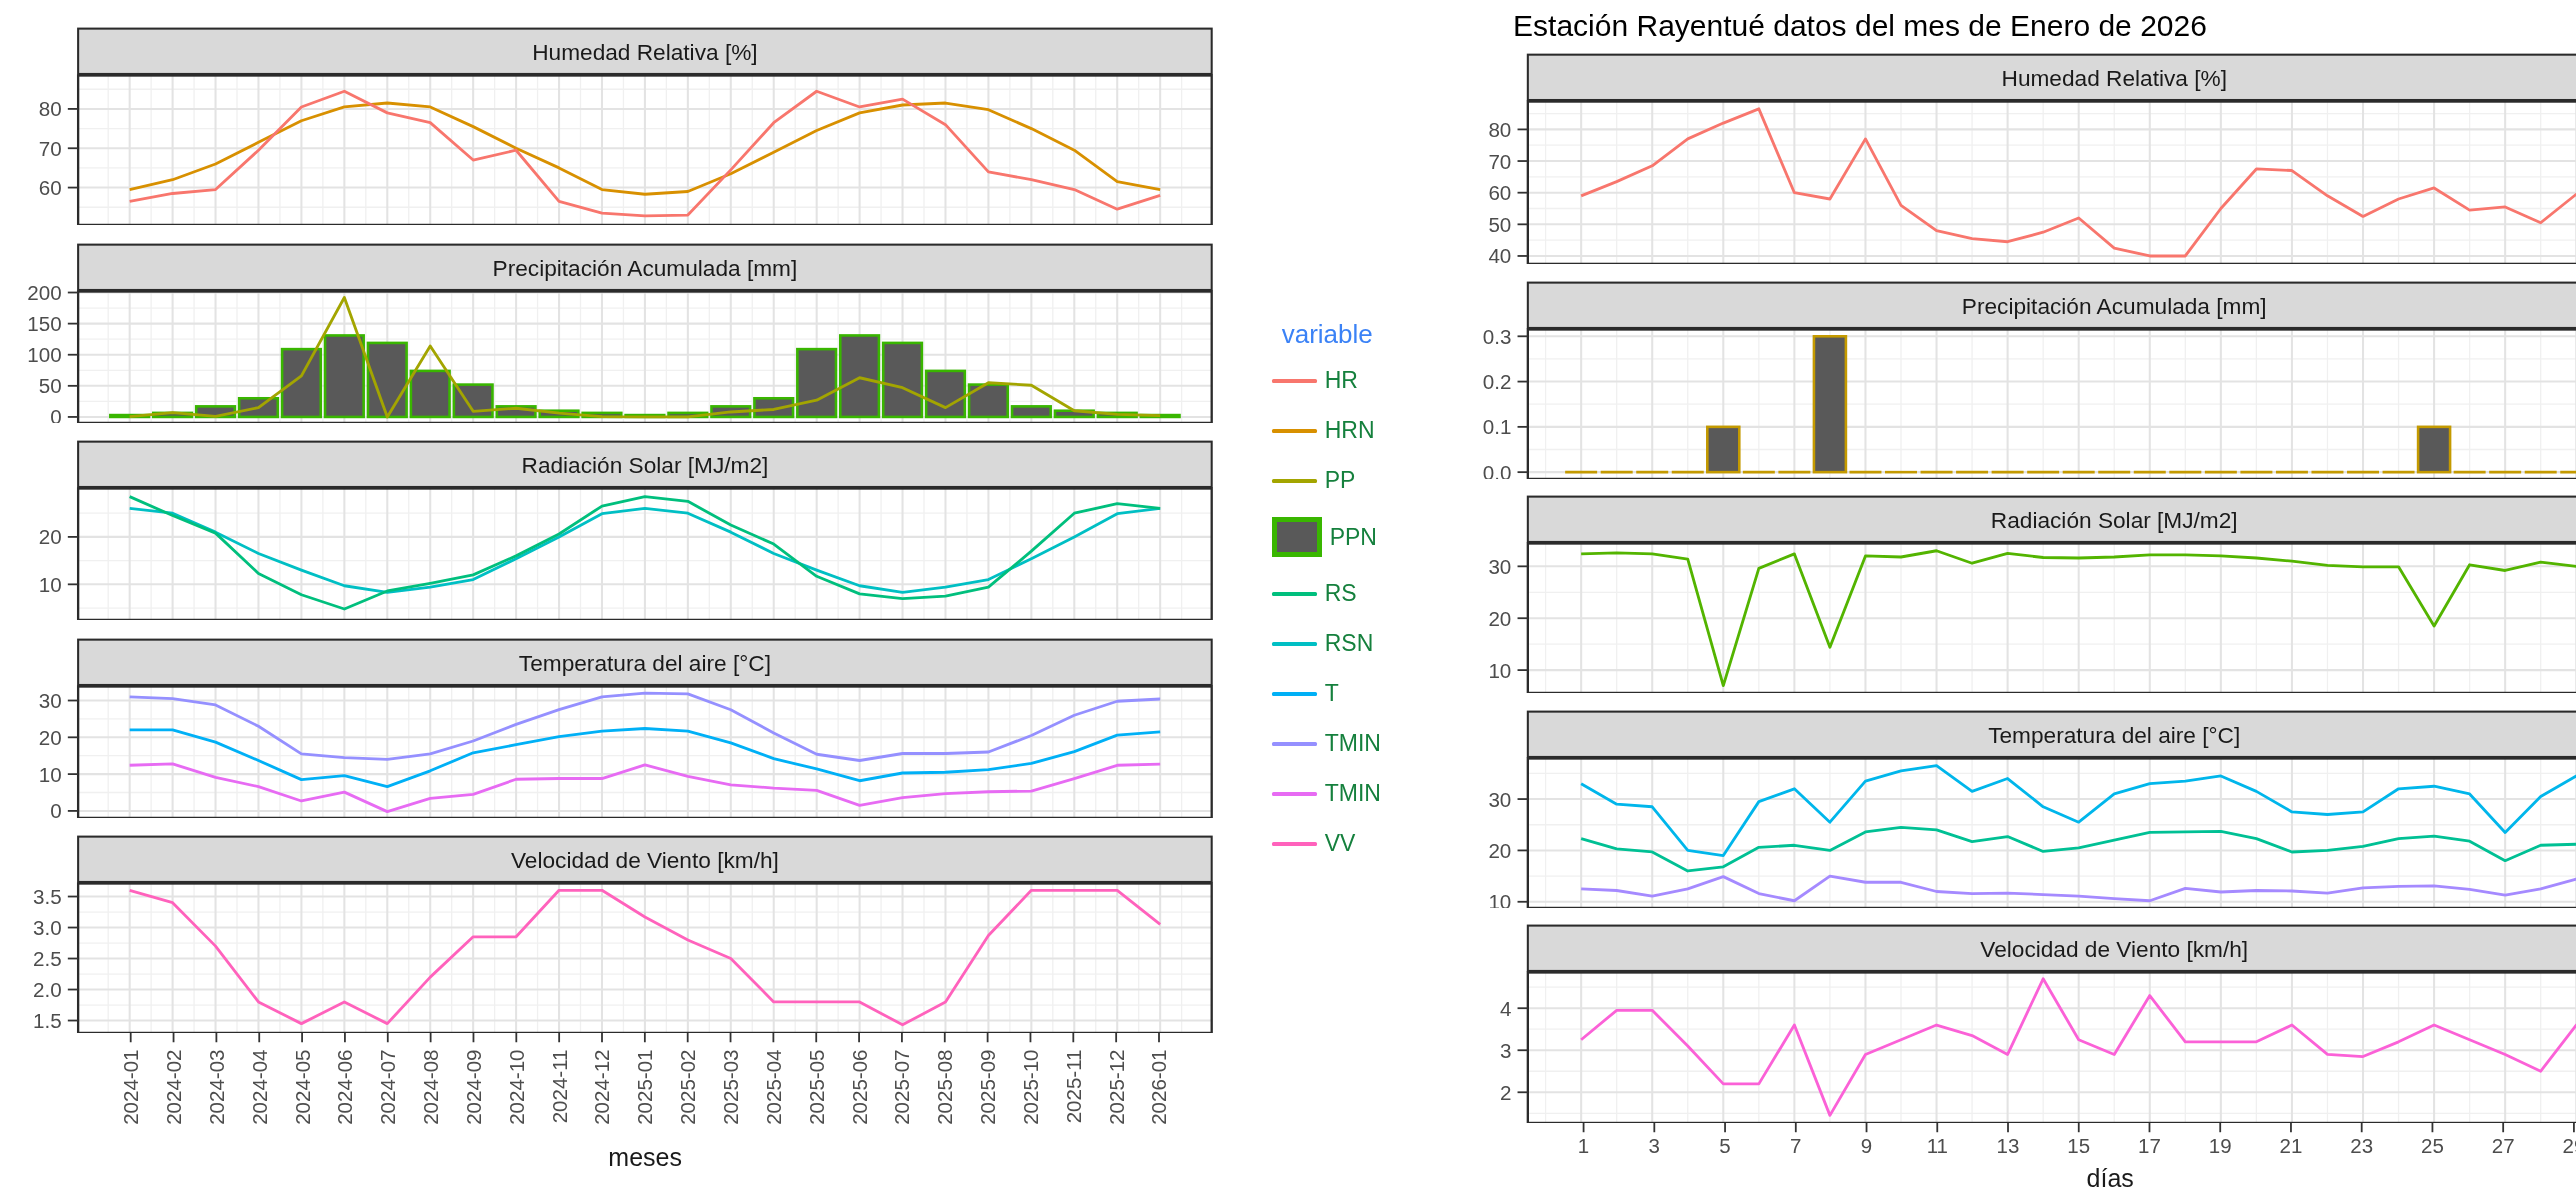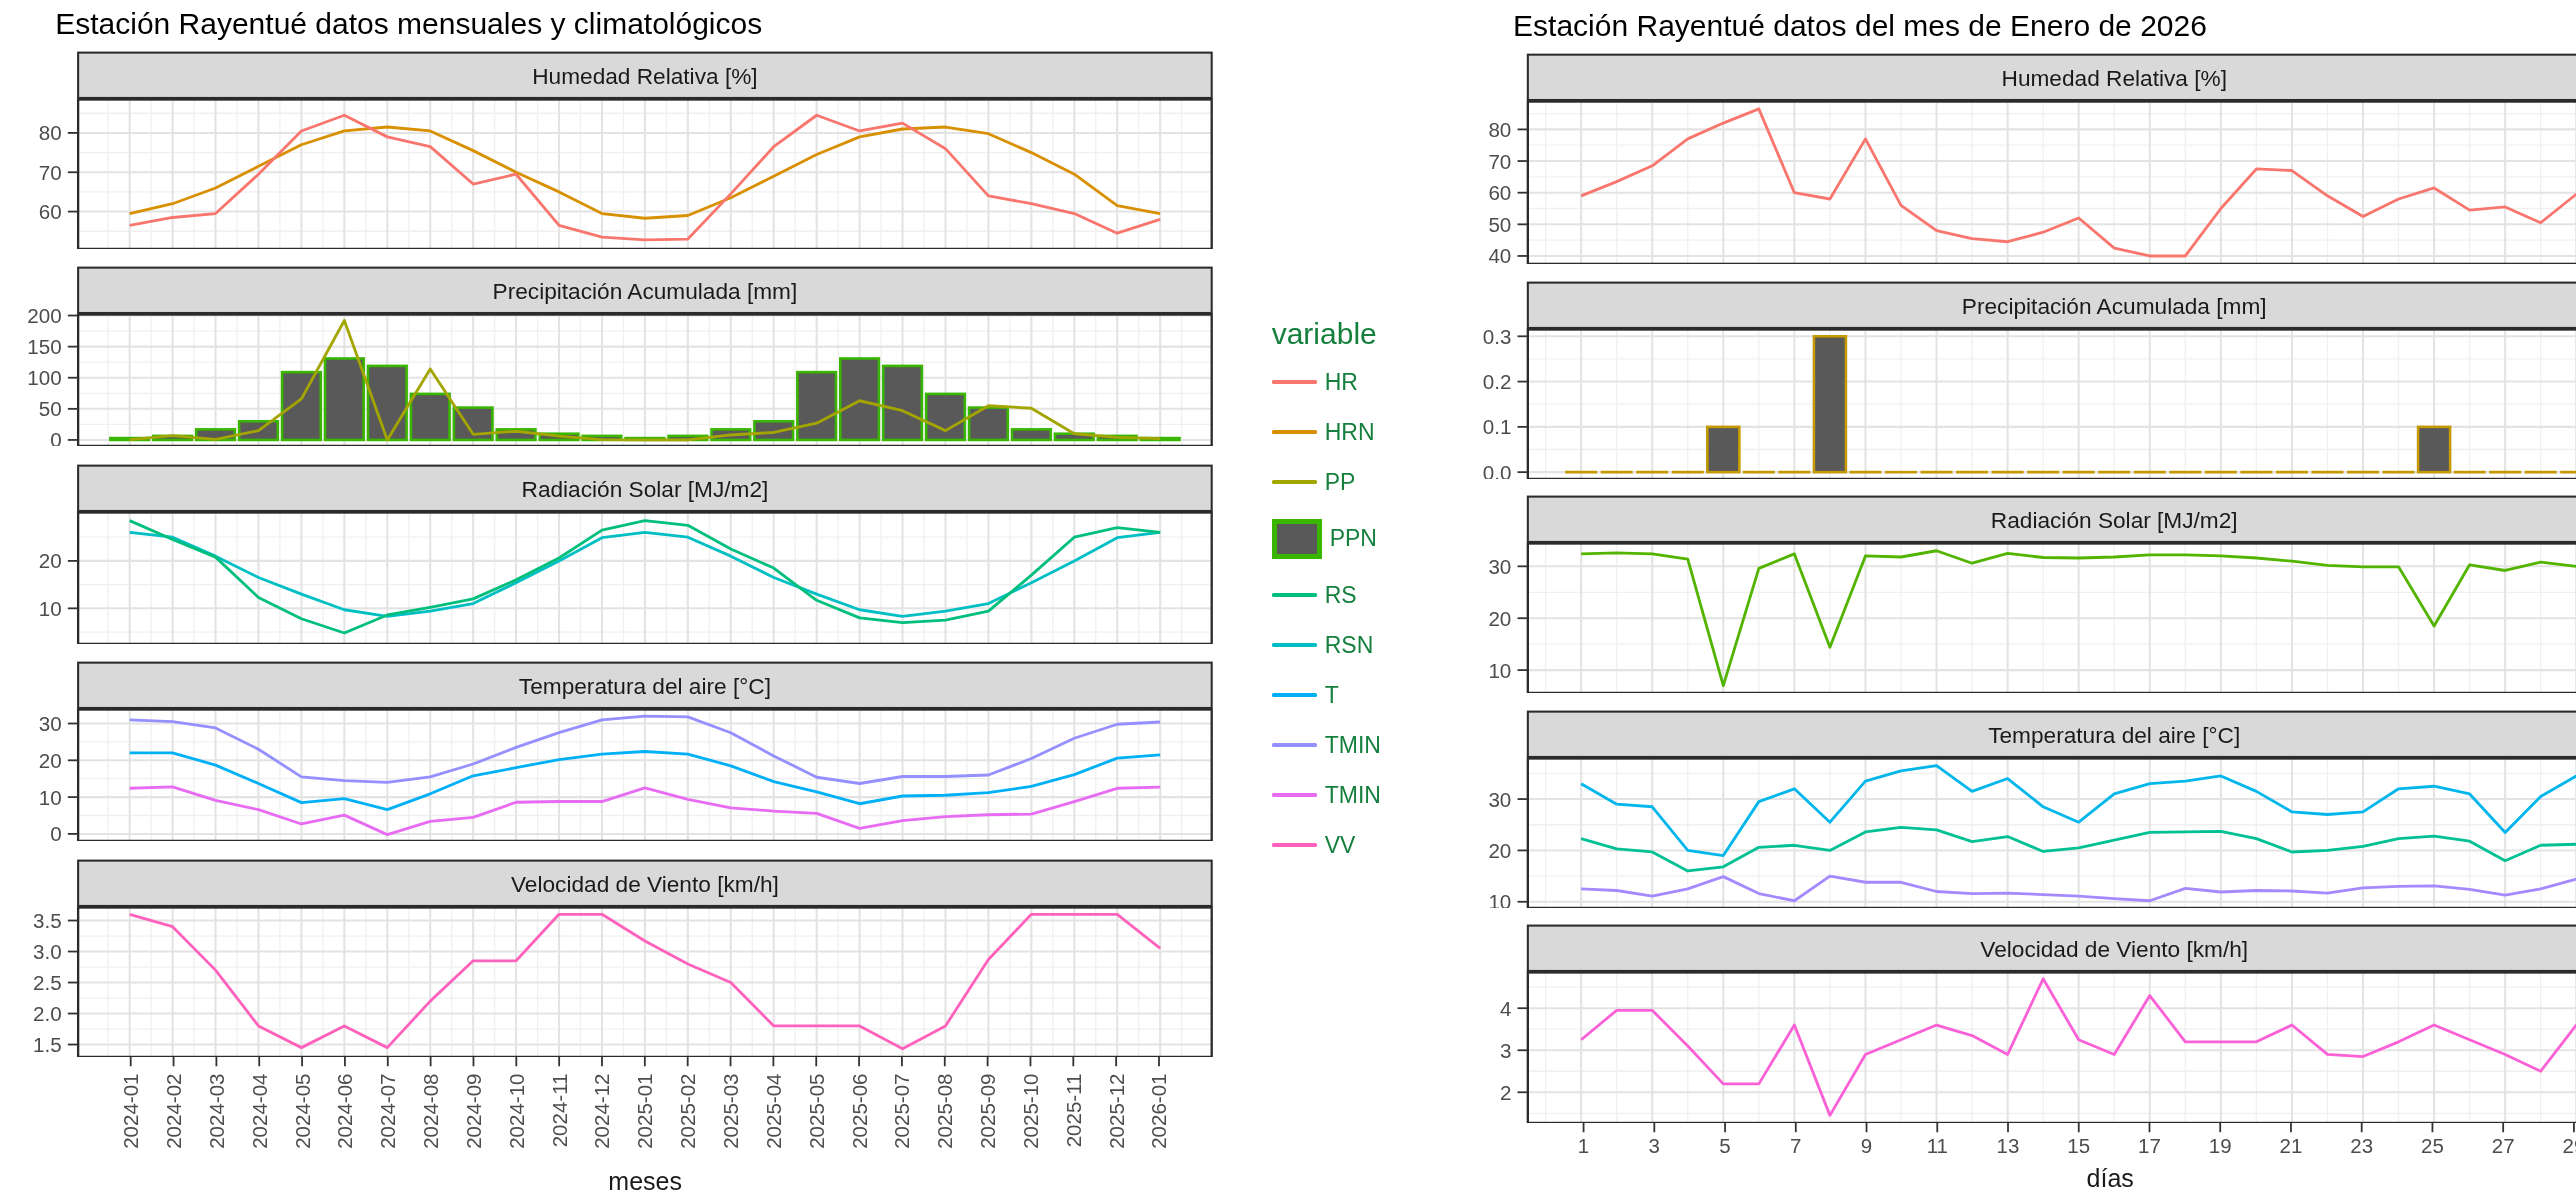--- a/index.html
+++ b/index.html
@@ -2,35 +2,34 @@
 <html style="font-size:8.2px"><head>
 <meta charset="utf-8">
 <style>
   html,body{margin:0;padding:0;background:#ffffff;}
   body{width:2839px;height:1199px;overflow:hidden;font-family:"Liberation Sans",sans-serif;display:flex;}
   .chart{display:flex;flex-direction:row;align-items:center;}
   .chart-main{display:flex;flex-direction:column;}
   .chart-title{font-size:30px;color:#000;height:44px;padding-top:3.1px;white-space:nowrap;}
   .axis-title{font-size:25px;color:#1a1a1a;text-align:center;margin-top:1px;}
   .legend{display:flex;flex-direction:column;justify-content:center;}
-  .legend-title{font-size:30px;color:#15803d;margin-bottom:17.5px;}
+  .legend-title{font-size:26px;color:#3b82f6;margin-bottom:17.5px;margin-left:10px;}
   .legend-item{display:flex;align-items:center;margin-bottom:23px;}
   .legend-swatch-line{width:45px;height:3.6px;border-radius:1.5px;flex:none;}
   .legend-swatch-bar{width:40px;height:30px;background:#595959;flex:none;box-sizing:content-box;}
   .legend-label{font-size:23px;color:#15803d;margin-left:8px;}
   svg{display:block;}
   #chart-left{margin-left:6.2px;}
   #chart-right{margin-left:13.4px;}
 </style>
 </head>
 <body>
 
 <div class="chart" id="chart-left">
   <div class="chart-main">
-    <div class="chart-title" style="margin-left:49px;">Estación Rayentué datos mensuales y climatológicos</div>
     <div id="facets-left">
         <svg width="1216" height="198" style="margin-bottom: 17.5px;" viewBox="0 0 2360 384">
           <rect x="140" y="94" width="2200" height="290" fill="#ffffff"></rect>
           <line x1="198.33333333333334" y1="94" x2="198.33333333333334" y2="384" stroke="#f0f0f0" stroke-width="2.5"></line>
           <line x1="281.6666666666667" y1="94" x2="281.6666666666667" y2="384" stroke="#f0f0f0" stroke-width="2.5"></line>
           <line x1="365" y1="94" x2="365" y2="384" stroke="#f0f0f0" stroke-width="2.5"></line>
           <line x1="448.33333333333337" y1="94" x2="448.33333333333337" y2="384" stroke="#f0f0f0" stroke-width="2.5"></line>
           <line x1="531.6666666666667" y1="94" x2="531.6666666666667" y2="384" stroke="#f0f0f0" stroke-width="2.5"></line>
           <line x1="615" y1="94" x2="615" y2="384" stroke="#f0f0f0" stroke-width="2.5"></line>
           <line x1="698.3333333333334" y1="94" x2="698.3333333333334" y2="384" stroke="#f0f0f0" stroke-width="2.5"></line>

